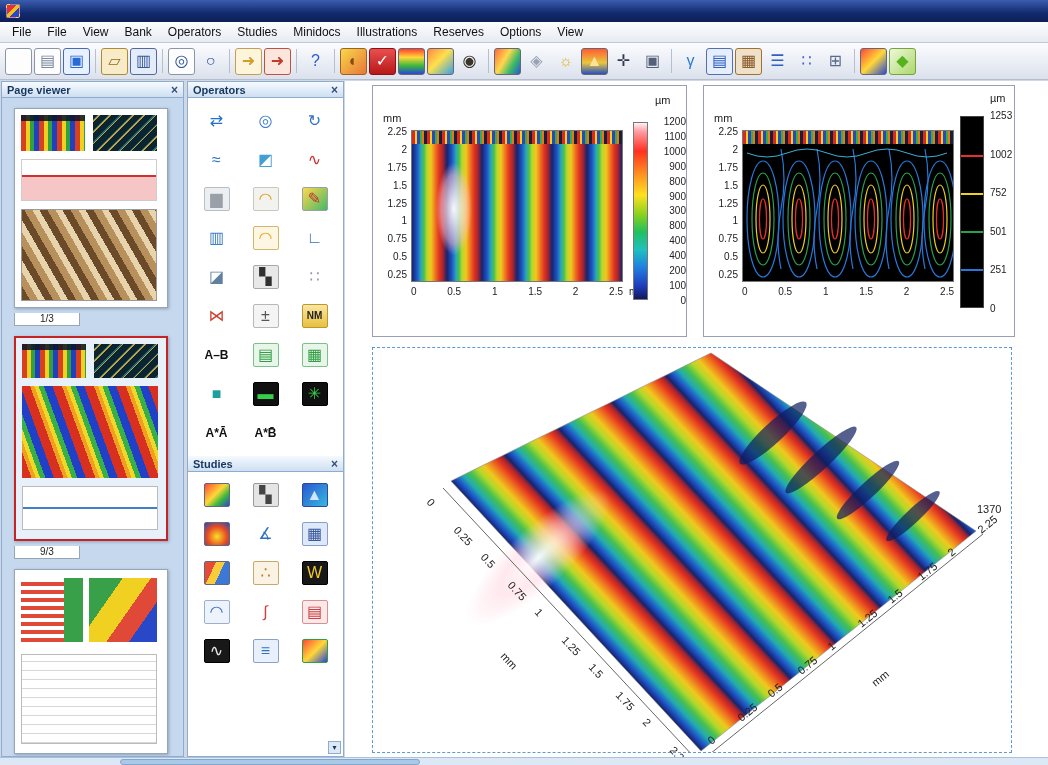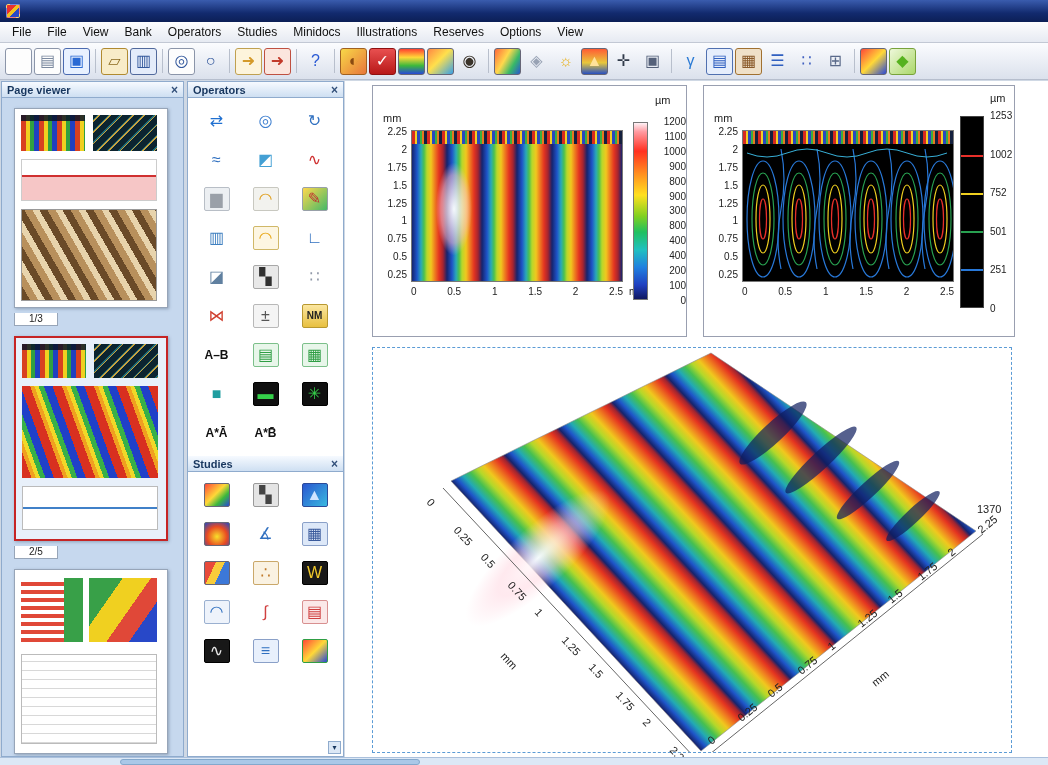--- a/index.html
+++ b/index.html
@@ -11,21 +11,21 @@
 .menu-item{padding:2px 8px;cursor:default}
 #toolbar{position:absolute;top:43px;left:0;right:0;height:37px;background:linear-gradient(#fbfcfe,#dbe1ec);border-bottom:1px solid #b6becd;display:flex;align-items:center;padding:0 4px}
 .tb-btn{width:27px;height:27px;margin:0 1px;border-radius:3px;display:flex;align-items:center;justify-content:center;flex:none}
 .tb-glyph{font-size:16px;line-height:1}
 .tb-sep{width:1px;height:24px;background:#b8bfcc;margin:0 4px;flex:none}
 .panel-header{height:16px;background:linear-gradient(#f6faff,#cedff2);border-bottom:1px solid #8fabcd;display:flex;align-items:center;justify-content:space-between;padding:0 5px;font-size:11px;color:#17365e;font-weight:bold;flex:none}
 .panel-close{font-size:12px;color:#33507a;line-height:1}
 #pageviewer{position:absolute;left:1px;top:81px;width:183px;height:676px;background:#c6d8ee;border:1px solid #8fabcd;overflow:hidden}
 .thumb{position:relative;margin:10px 0 0 12px;width:154px;background:#fff;border:1px solid #97a5b8;box-shadow:1px 1px 3px rgba(40,60,90,.35);overflow:hidden}
 .thumb.selected{border:2px solid #c62424;background:#e8f0fa}
-.thumb-label{display:inline-block;margin:0 0 0 12px;background:#fff;border:1px solid #97a5b8;border-top:none;padding:0 14px 1px;font-size:10px;color:#222}
+.thumb-label{display:inline-block;margin:0 0 0 12px;background:#fff;border:1px solid #97a5b8;border-top:none;padding:0 25px 1px;font-size:10px;color:#222}
 .blk{position:absolute}
 #oppanel{position:absolute;left:187px;top:81px;width:157px;height:676px;background:#fff;border:1px solid #8fabcd;display:flex;flex-direction:column}
 .opgrid{display:grid;grid-template-columns:repeat(3,1fr);justify-items:center;align-items:center;padding:8px 4px;row-gap:9px}
 .op-cell{width:36px;height:30px;display:flex;align-items:center;justify-content:center}
 .op-ic{width:26px;height:24px;display:flex;align-items:center;justify-content:center;font-size:16px;border-radius:2px;line-height:1}
 .op-text{font-weight:bold;font-size:12px;color:#111}
 #scrolldn{position:absolute;right:2px;bottom:2px;width:13px;height:13px;font-size:8px;display:flex;align-items:center;justify-content:center;background:#dce8f6;border:1px solid #8fabcd;color:#17365e}
 #docarea{position:absolute;left:345px;top:81px;width:703px;height:676px;background:#fff}
 .chart{position:absolute;background:#fff;border:1px solid #999fb0}
 #chart1{left:27px;top:4px;width:315px;height:252px}
@@ -200,21 +200,21 @@
     <div class="blk t-area" style="left:6px;top:50px;width:136px;height:42px"></div>
     <div class="blk t-photo" style="left:6px;top:100px;width:136px;height:92px"></div>
   </div>
   <div class="thumb-label">1/3</div>
   <div class="thumb selected" style="height:205px">
     <div class="blk t-rainbow" style="left:6px;top:6px;width:64px;height:34px"></div>
     <div class="blk t-dark" style="left:78px;top:6px;width:64px;height:34px"></div>
     <div class="blk t-3d" style="left:6px;top:48px;width:136px;height:92px"></div>
     <div class="blk t-line" style="left:6px;top:148px;width:136px;height:44px"></div>
   </div>
-  <div class="thumb-label">2/5</div>
+  <div class="thumb-label">9/3</div>
   <div class="thumb" style="height:185px">
     <div class="blk t-bars" style="left:6px;top:8px;width:62px;height:64px"></div>
     <div class="blk t-map" style="left:74px;top:8px;width:68px;height:64px"></div>
     <div class="blk t-table" style="left:6px;top:84px;width:136px;height:90px"></div>
   </div>
   
 </div>
 
 <div id="oppanel">
   <div class="panel-header">

